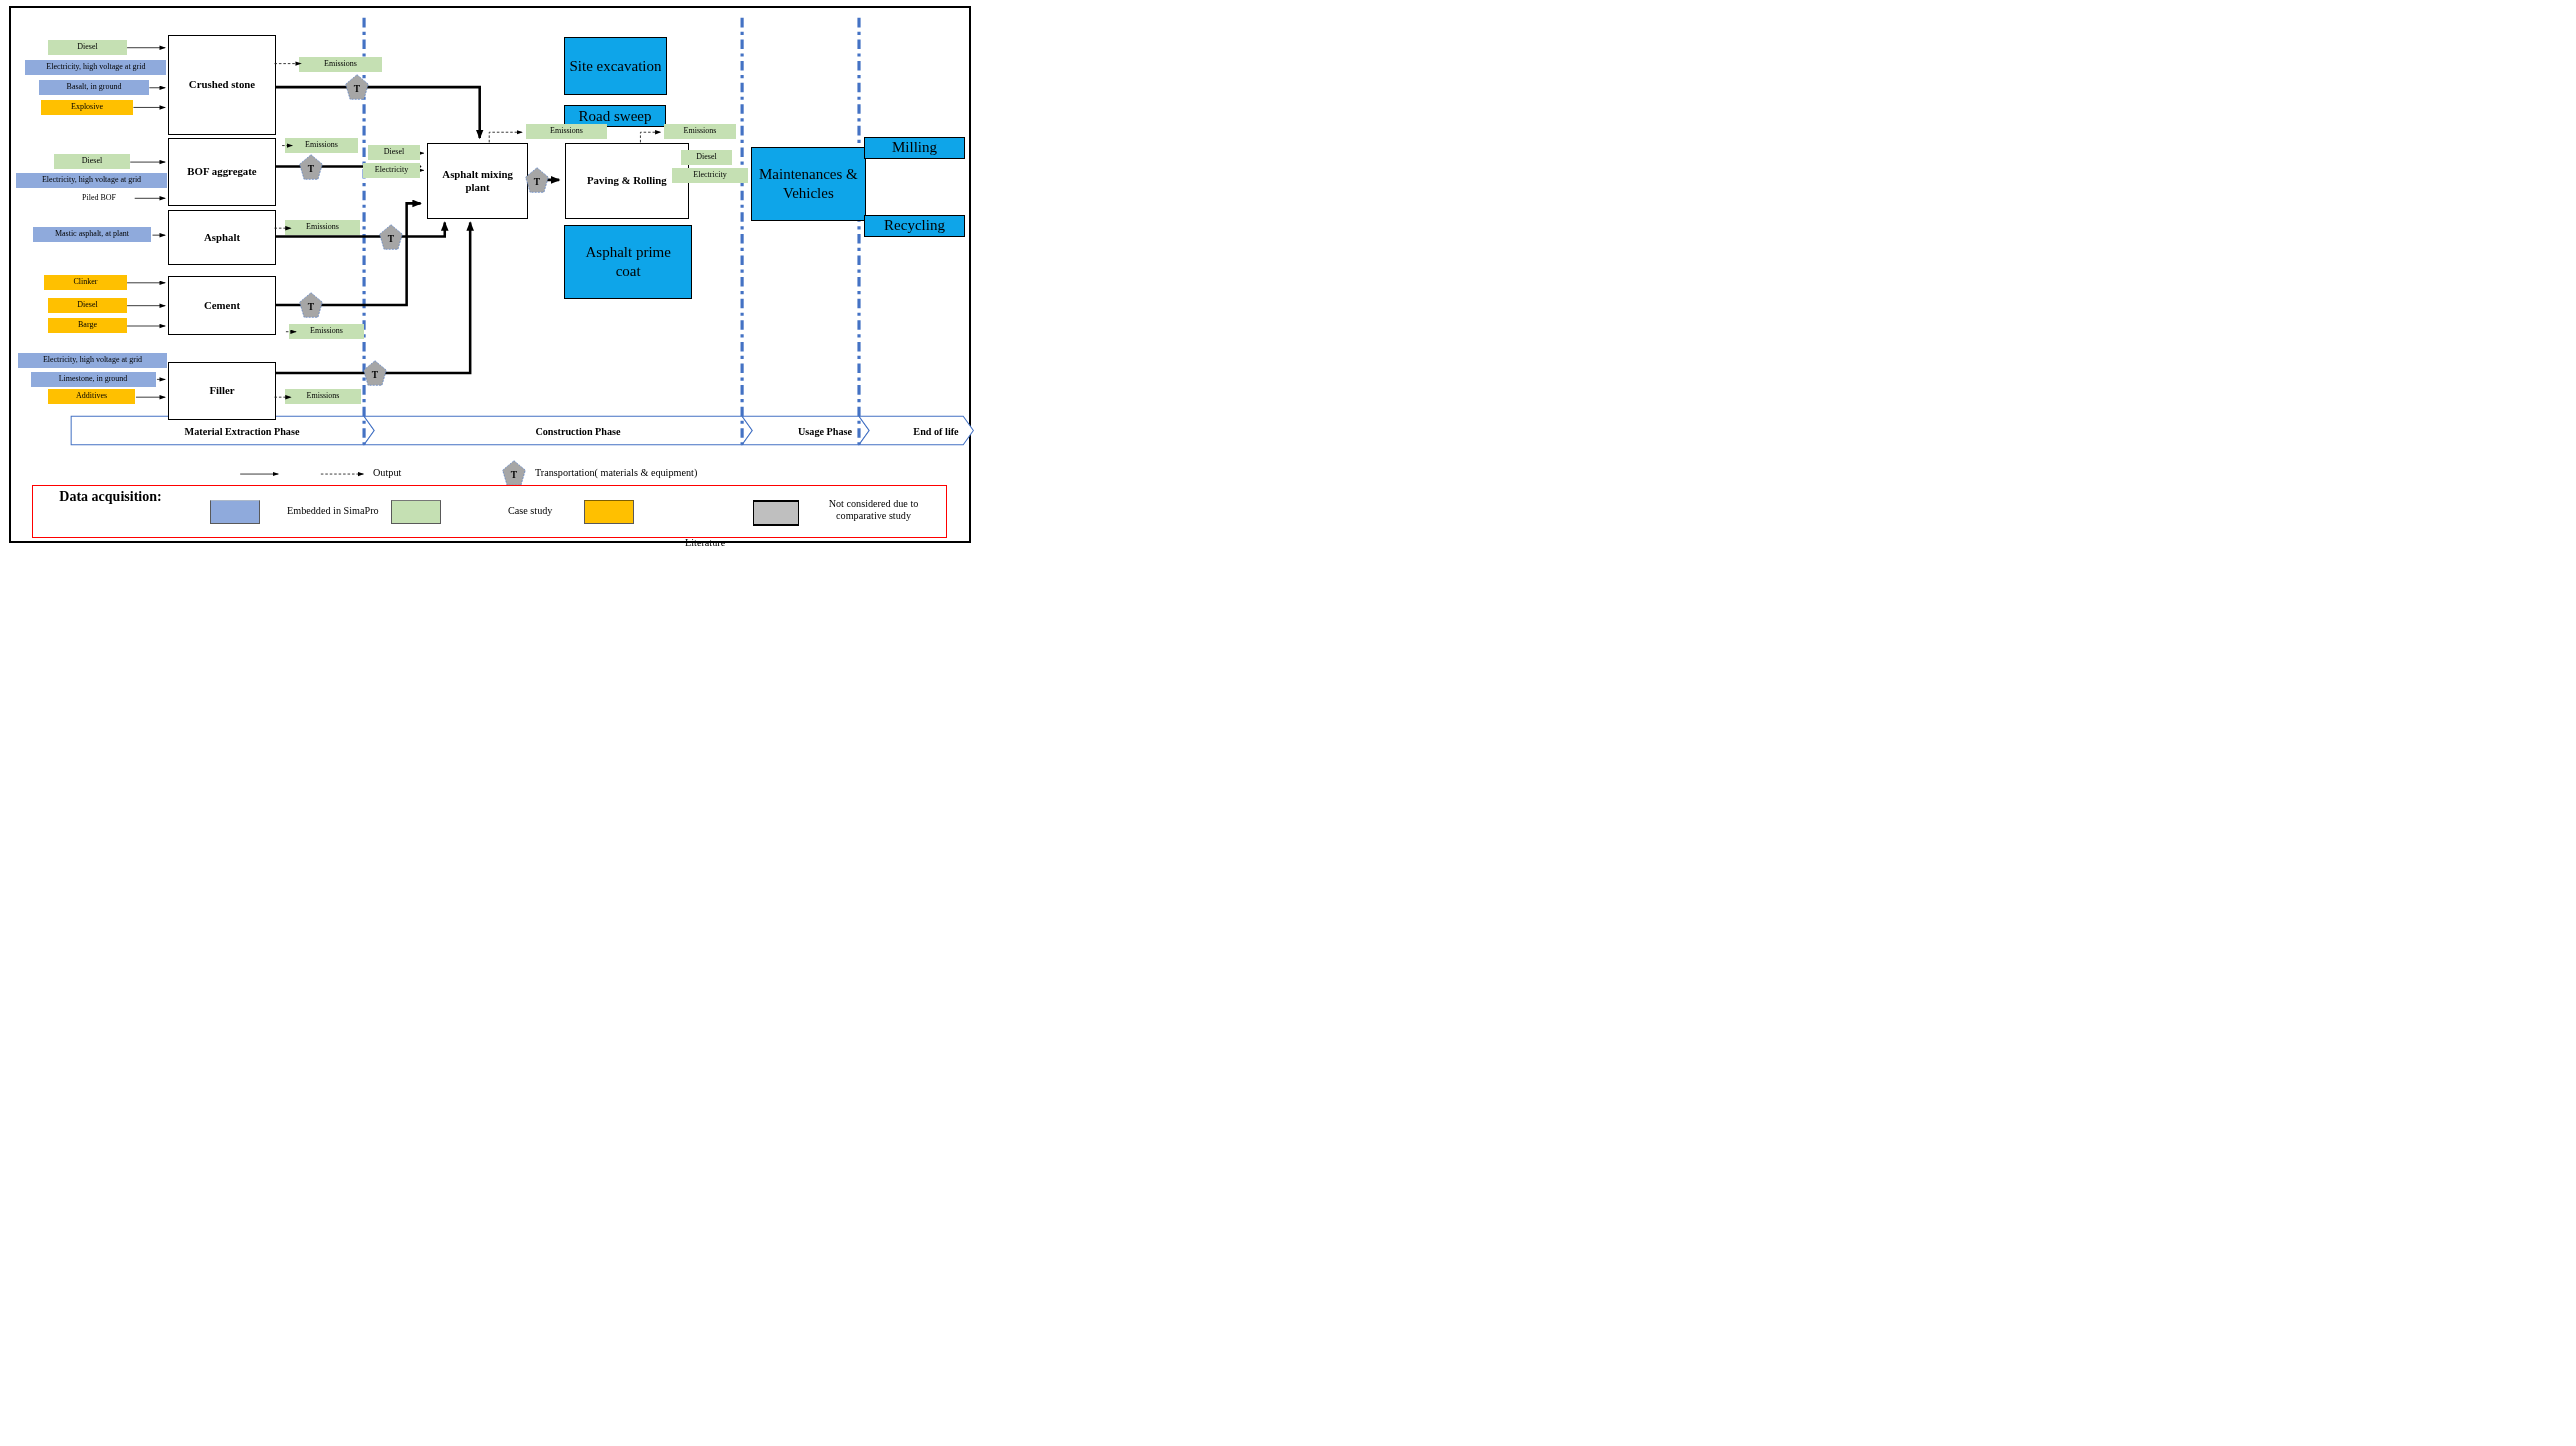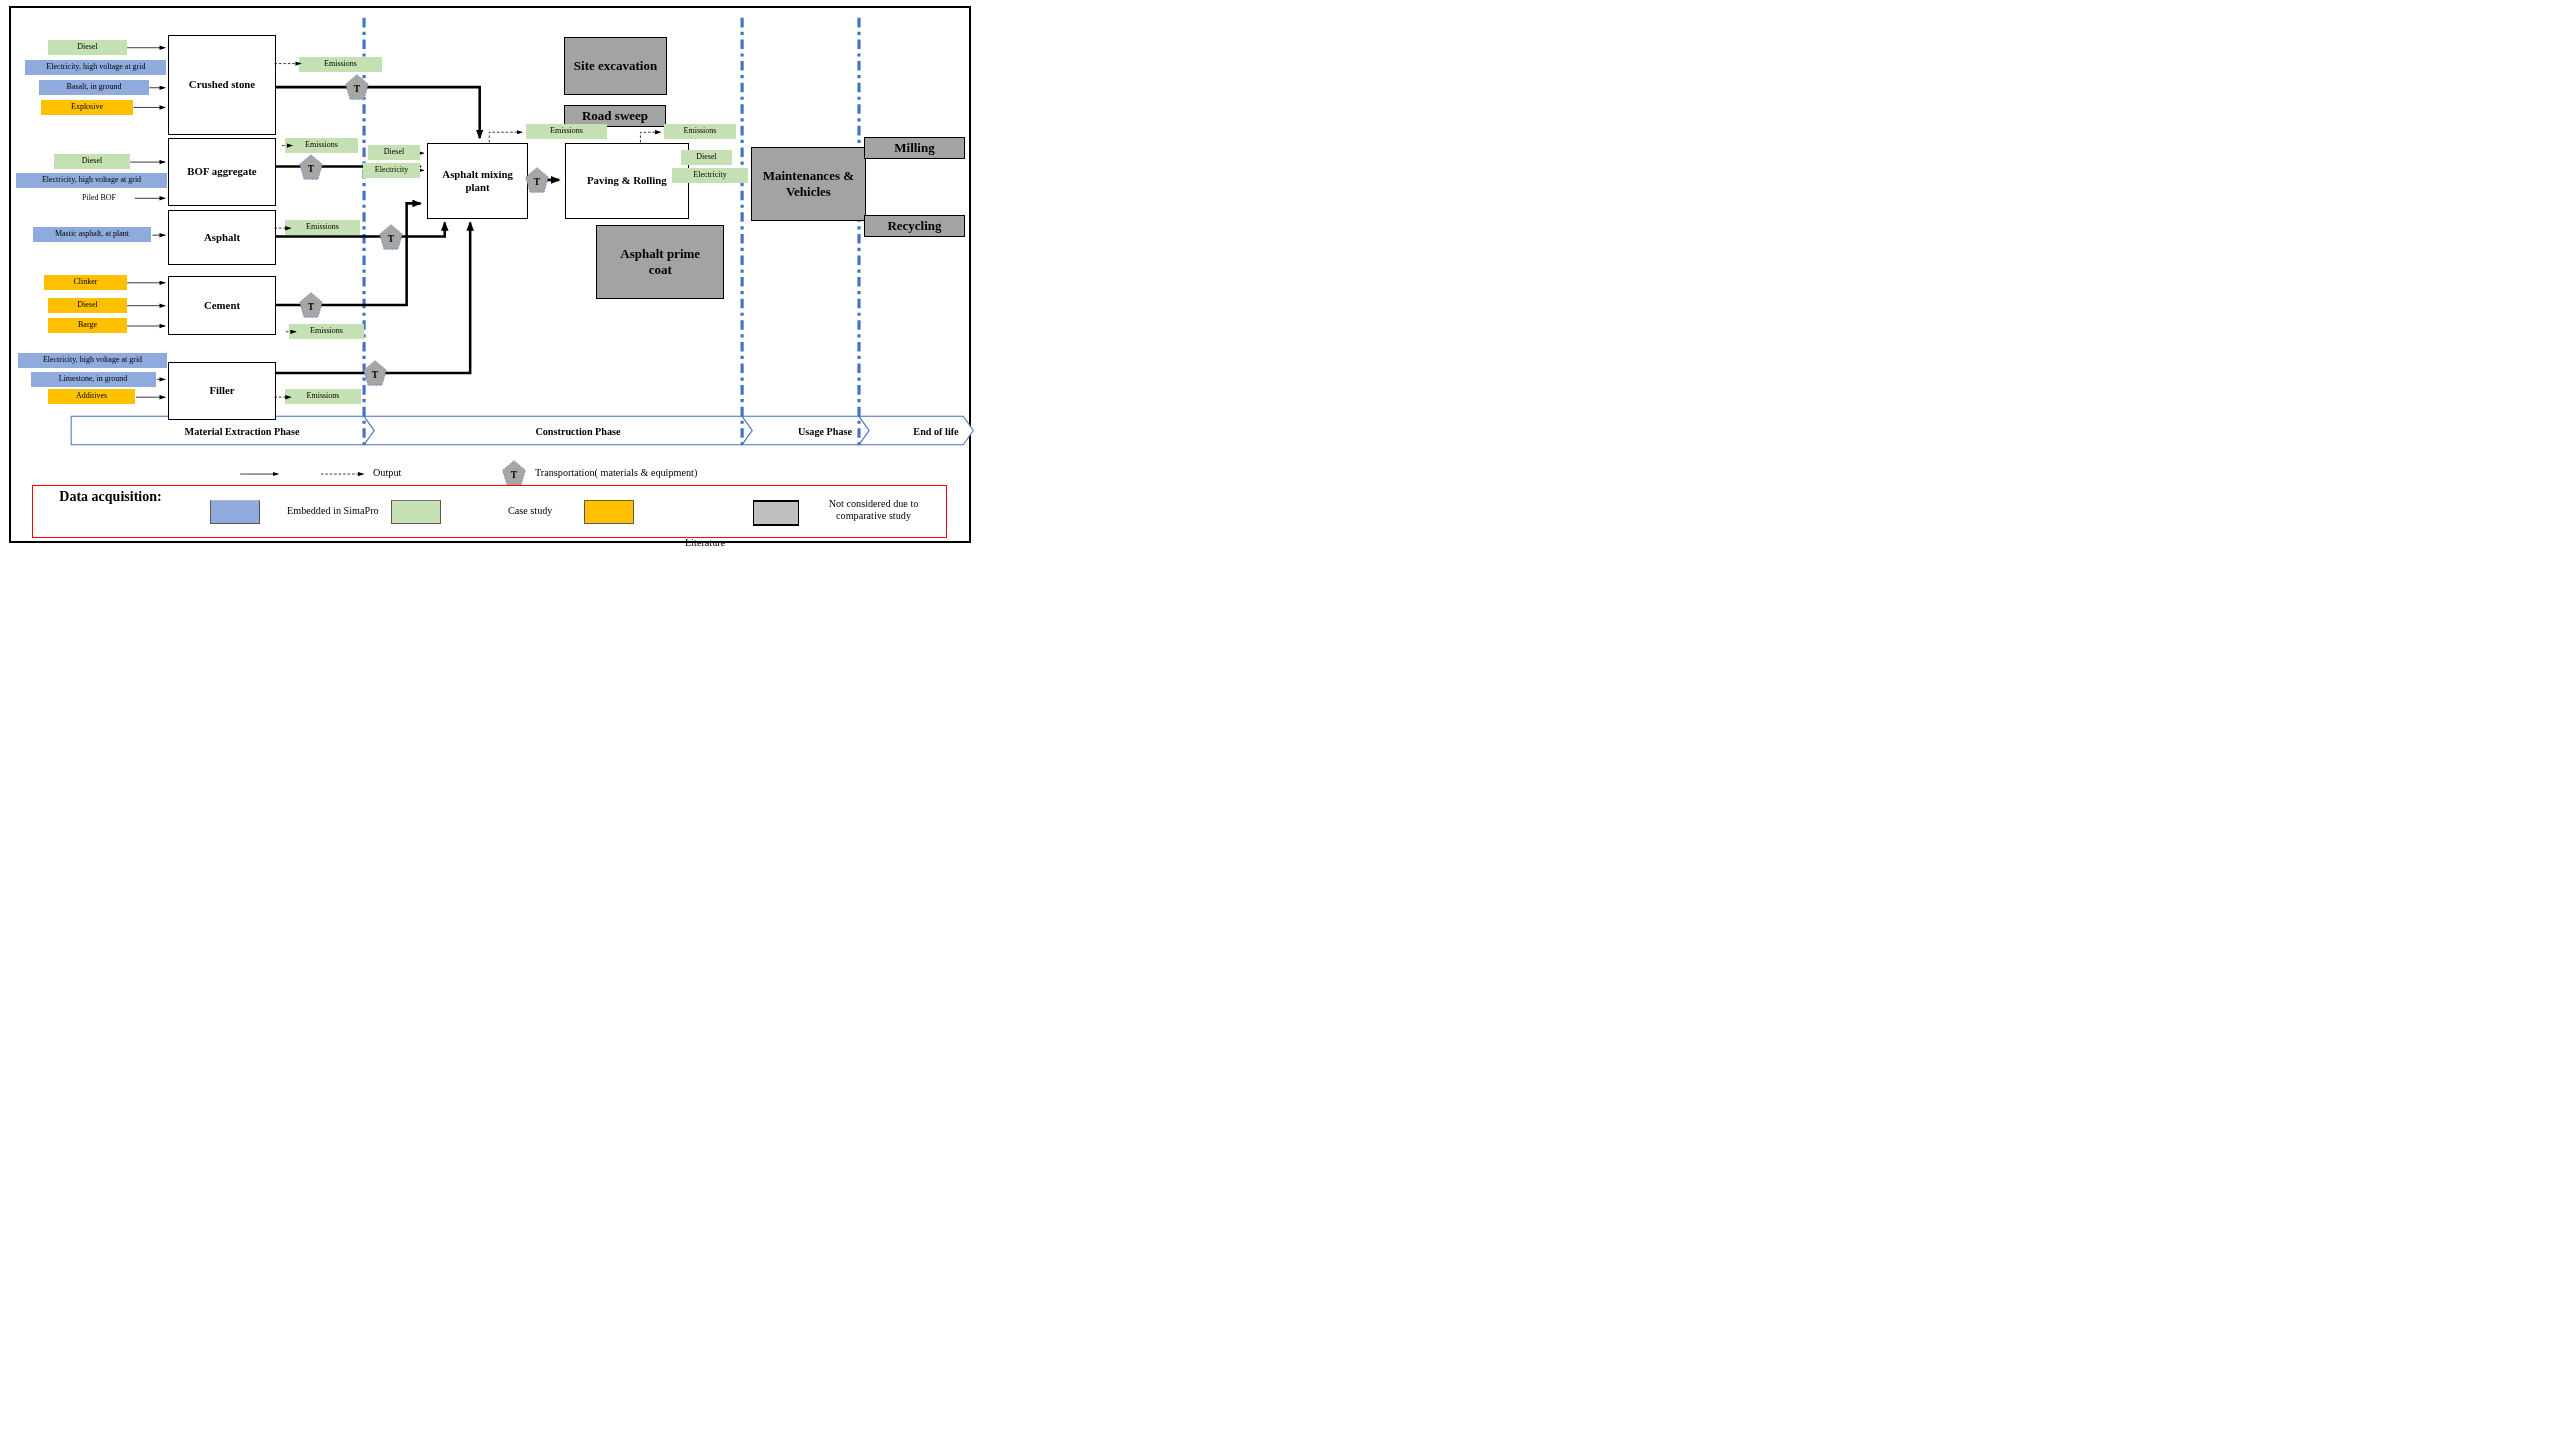--- a/index.html
+++ b/index.html
@@ -6,22 +6,22 @@
   .canvas{position:relative;width:981px;height:551px;background:#fff;
           font-family:"Liberation Serif","DejaVu Serif",serif;color:#000;overflow:hidden;}
   .frame{position:absolute;left:9px;top:6.4px;width:958px;height:533px;border:2.5px solid #000;}
   svg.layer{position:absolute;left:0;top:0;width:981px;height:551px;pointer-events:none;}
   .lbl{position:absolute;display:flex;align-items:center;justify-content:center;
        font-size:8px;height:15.2px;text-align:center;line-height:1.05;}
   .green{background:#c5e0b3;} .blue{background:#8faadc;} .orange{background:#ffc000;}
   .plain{background:transparent;}
   .proc{position:absolute;background:#fff;border:1.9px solid #000;display:flex;align-items:center;
         justify-content:center;font-weight:bold;font-size:10.8px;text-align:center;line-height:1.25;}
-  .grayb{position:absolute;background:#a3a3a3;border:1.9px solid #000;display:flex;align-items:center;
-        justify-content:center;font-weight:bold;font-size:13px;text-align:center;line-height:1.25;}
+  .grayb{position:absolute;background:#0ea5e9;border:1.9px solid #000;display:flex;align-items:center;
+        justify-content:center;font-weight:normal;font-size:15px;text-align:center;line-height:1.25;}
   .phase{position:absolute;font-weight:bold;font-size:10.2px;transform:translate(-50%,-50%);white-space:nowrap;margin-left:25px;}
   .ltext{position:absolute;font-size:10.2px;white-space:nowrap;}
   .tpent{position:absolute;width:24px;height:26px;}
   .da-box{position:absolute;left:32px;top:485px;width:913px;height:51px;border:1.9px solid #ff0000;background:#fff;}
   .da-title{position:absolute;left:50px;top:488px;width:121px;font-weight:bold;font-size:14px;text-align:center;line-height:1.3;}
   .sw{position:absolute;top:500px;height:21.6px;}
   .sw-blue{background:#8faadc;border:0.6px solid #595959;border-top:1.9px solid #adb9ca;}
   .sw-green{background:#c5e0b3;border:0.6px solid #595959;border-top:1.9px solid #777;}
   .sw-orange{background:#ffc000;border:0.6px solid #595959;border-top:1.9px solid #7f6000;}
   .sw-gray{background:#bfbfbf;border:1.3px solid #000;border-top:2.5px solid #000;border-bottom:2.5px solid #000;}
@@ -111,21 +111,21 @@
   <div class="proc" style="left:565px;top:143px;width:99px;height:74px;padding:0 11.4px;">
       <span>Paving &amp; Rolling</span>
     </div>
 
   <div class="grayb" style="left:564px;top:37px;width:101px;height:56px;">
       <span>Site excavation</span>
     </div>
   <div class="grayb" style="left:564px;top:105px;width:100px;height:20.3px;">
       <span>Road sweep</span>
     </div>
-  <div class="grayb" style="left:596px;top:225px;width:101px;height:72px;padding:0 12.7px;justify-content:center;">
+  <div class="grayb" style="left:564px;top:225px;width:101px;height:72px;padding:0 12.7px;justify-content:center;">
       <span>Asphalt prime coat</span>
     </div>
   <div class="grayb" style="left:751px;top:147px;width:100px;height:72px;padding:0 6.4px;">
       <span>Maintenances &amp; Vehicles</span>
     </div>
   <div class="grayb" style="left:864px;top:137px;width:99px;height:19.7px;">
       <span>Milling</span>
     </div>
   <div class="grayb" style="left:864px;top:215px;width:99px;height:19.7px;">
       <span>Recycling</span>

